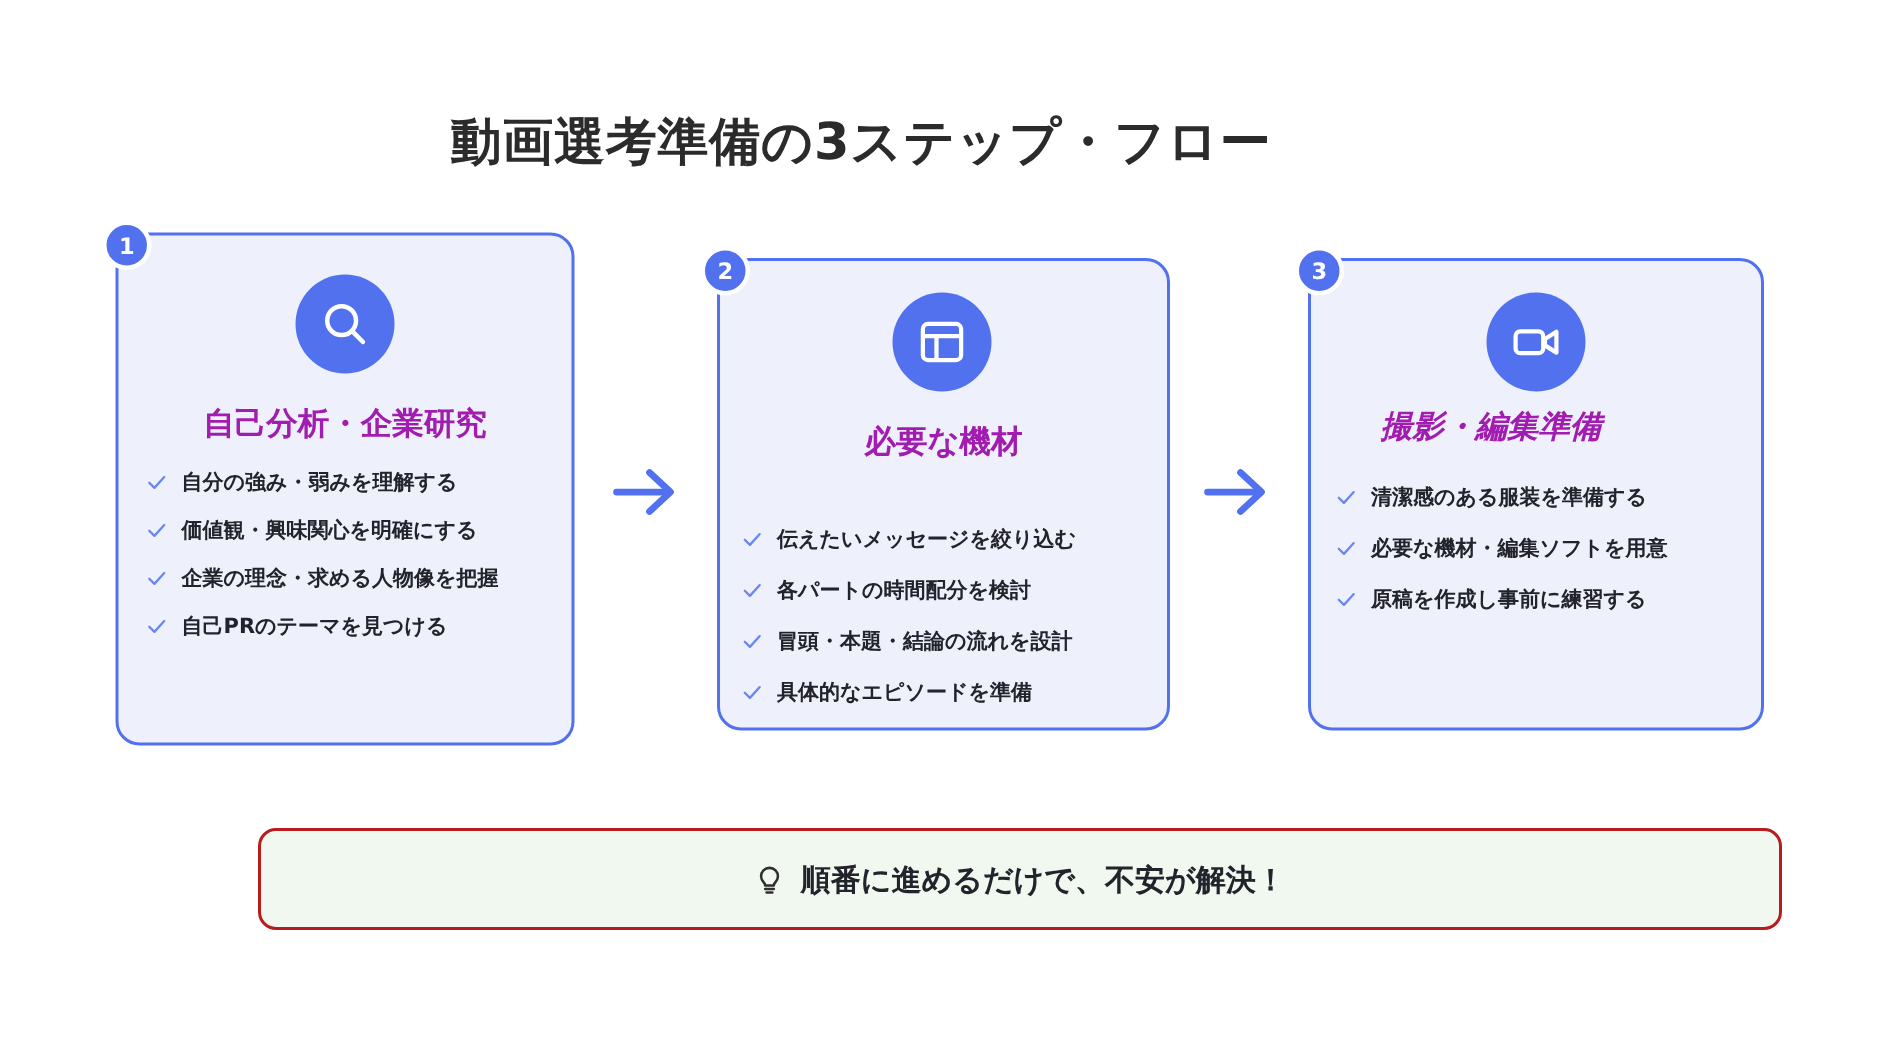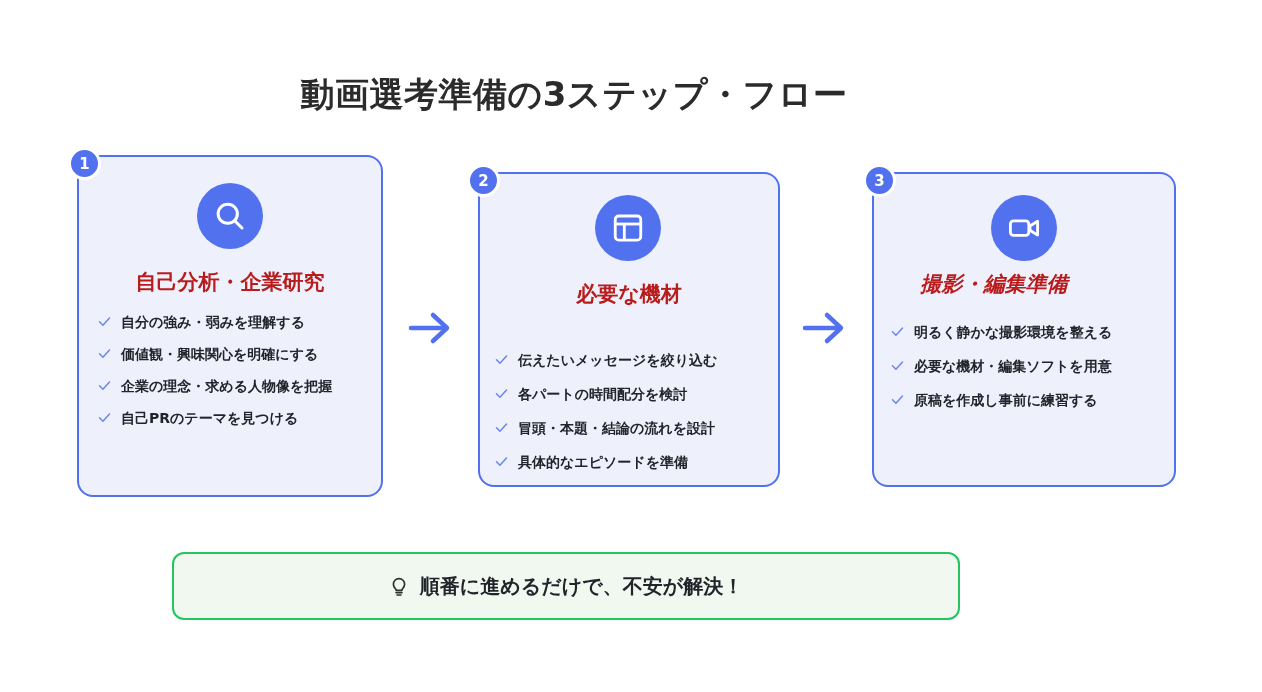--- a/index.html
+++ b/index.html
@@ -87,21 +87,21 @@
   }
   .icon-1 { left: 197px; top: 183px; }
   .icon-2 { left: 595px; top: 195px; }
   .icon-3 { left: 991px; top: 195px; }
 
   .card-title {
     position: absolute;
     text-align: center;
     font-size: 21px;
     font-weight: bold;
-    color: #b91c1c;
+    color: #a21caf;
     white-space: nowrap;
   }
   .title-1 { left: 77px;  top: 268px; width: 306px; }
   .title-2 { left: 478px; top: 280px; width: 302px; }
   .title-3 { left: 872px; top: 270px; width: 244px; font-style: italic; }
 
   .card-list {
     position: absolute;
     margin: 0;
     padding: 0;
@@ -142,25 +142,25 @@
     height: 42px;
   }
   .arrow-1 { left: 406px; top: 307px; }
   .arrow-2 { left: 800px; top: 307px; }
 
   
   .banner {
     position: absolute;
     left: 172px;
     top: 552px;
-    width: 788px;
+    width: 1016px;
     height: 68px;
     box-sizing: border-box;
     background: #f0f8ef;
-    border: 2px solid #22c55e;
+    border: 2px solid #b91c1c;
     border-radius: 12px;
     display: flex;
     align-items: center;
     justify-content: center;
   }
   .banner-inner {
     display: flex;
     align-items: center;
     gap: 11px;
   }
@@ -297,21 +297,21 @@
       </svg>
     </div>
     <div class="card-title title-3">撮影・編集準備</div>
     <ul class="card-list list-3">
       <li class="list-row">
         <span class="check-icon">
           <svg width="15" height="15" viewBox="0 0 24 24" fill="none" stroke="#6b86f0" stroke-width="2.4" stroke-linecap="round" stroke-linejoin="round">
               <polyline points="4,12.5 9.5,18 20,6.5"></polyline>
             </svg>
         </span>
-        <span class="list-text">明るく静かな撮影環境を整える</span>
+        <span class="list-text">清潔感のある服装を準備する</span>
       </li>
       <li class="list-row">
         <span class="check-icon">
           <svg width="15" height="15" viewBox="0 0 24 24" fill="none" stroke="#6b86f0" stroke-width="2.4" stroke-linecap="round" stroke-linejoin="round">
               <polyline points="4,12.5 9.5,18 20,6.5"></polyline>
             </svg>
         </span>
         <span class="list-text">必要な機材・編集ソフトを用意</span>
       </li>
       <li class="list-row">

